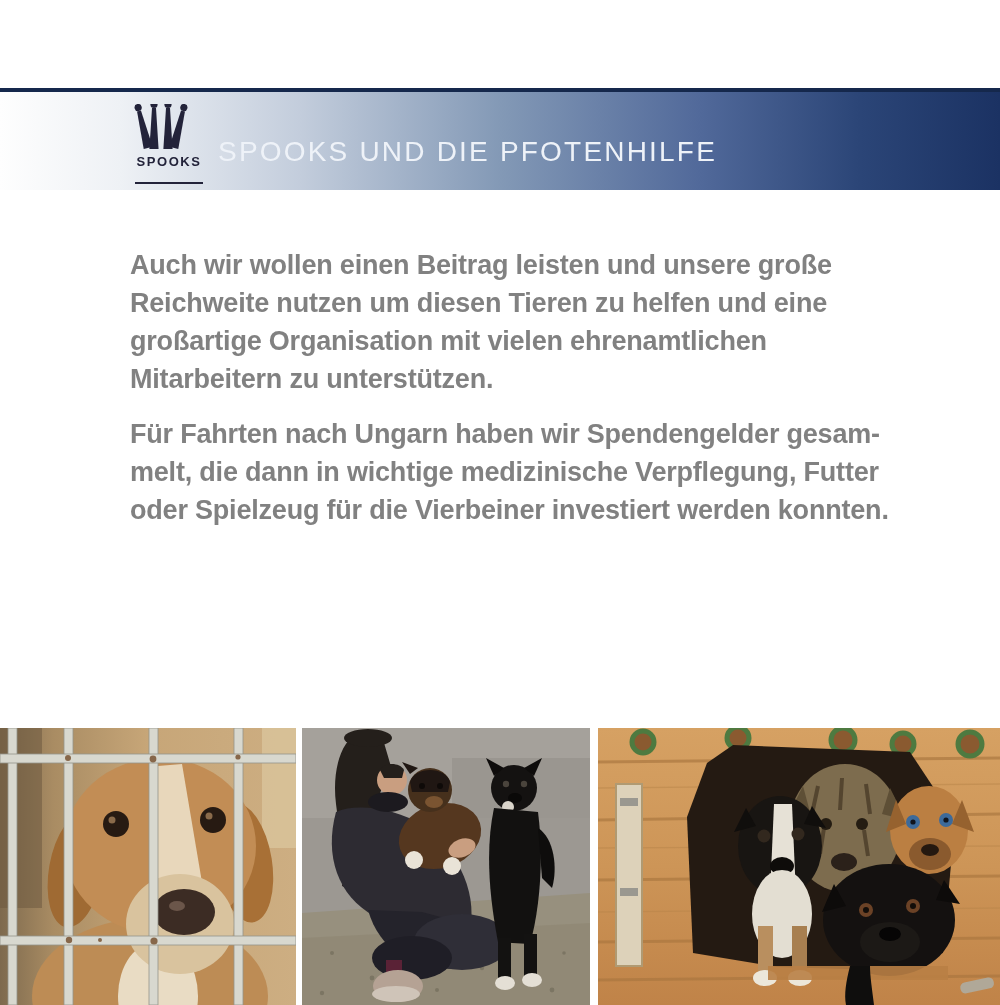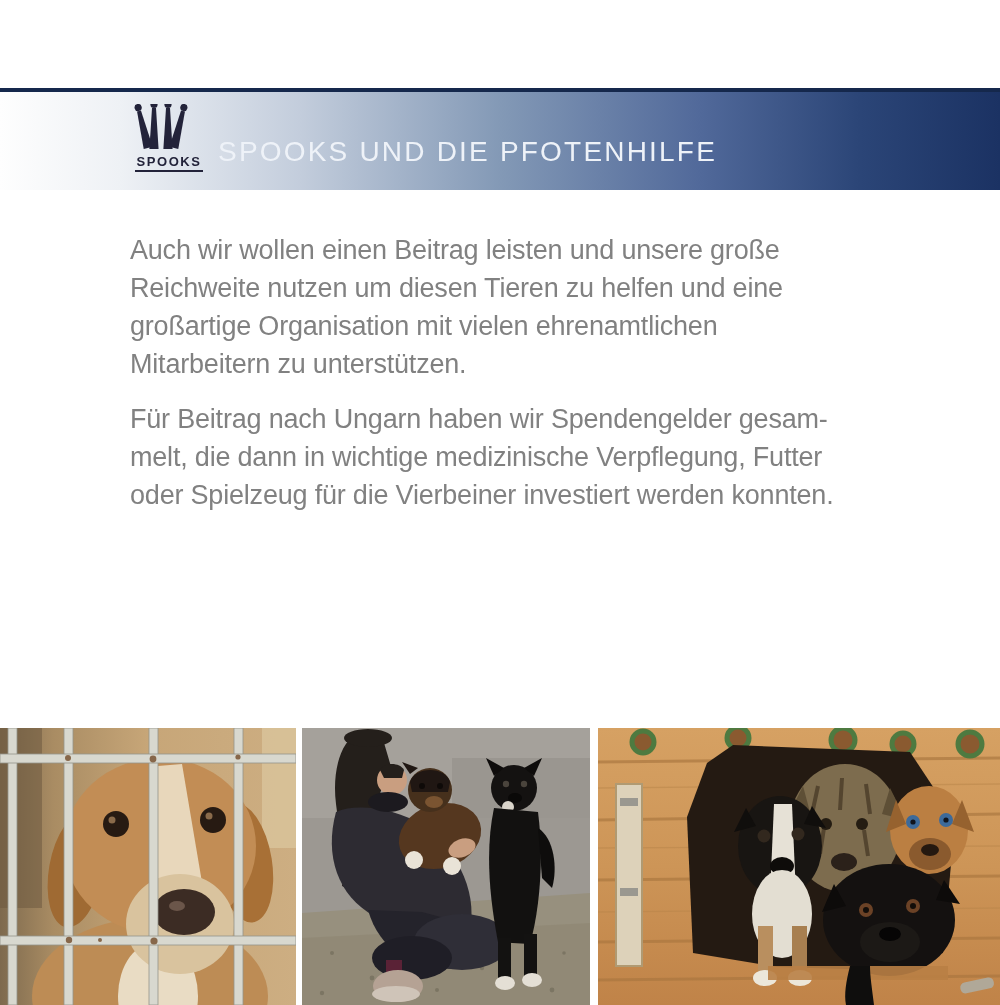--- a/index.html
+++ b/index.html
@@ -30,21 +30,21 @@
     display:flex; flex-direction:column; align-items:center;
   }
   .logo svg { display:block; }
   .logo-word {
     margin-top:1px;
     font-size:13px;
     font-weight:bold;
     letter-spacing:1.6px;
     color:#23233a;
     border-bottom:2.5px solid #23233a;
-    padding:0 1px 2px 1px;
+    padding:0 1px 14px 1px;
     line-height:1;
     margin-left:16px;
   }
   .banner-title {
     position:absolute;
     left:218px; top:0; height:120px;
     display:flex; align-items:center;
     font-size:28px;
     font-weight:300;
     letter-spacing:2.2px;
@@ -53,26 +53,27 @@
   }
 
   
   .article {
     position:absolute;
     left:130px; top:231px;
     width:800px;
   }
   .article p {
     font-size:27px;
-    font-weight:400;
+    font-weight:700;
     line-height:38px;
     letter-spacing:-0.2px;
     color:#818181;
     white-space:pre-line;
     margin-bottom:17px;
+    margin-top:15px;
   }
 
   
   .photo-strip {
     position:absolute;
     left:0; top:728px;
     width:1000px; height:277px;
     display:flex;
   }
   .photo { height:277px; overflow:hidden; }
@@ -111,21 +112,21 @@
     <span class="logo-word">SPOOKS</span>
   </div>
   <h1 class="banner-title">SPOOKS UND DIE PFOTENHILFE</h1>
 </header>
 
 <main class="article">
   <p>Auch wir wollen einen Beitrag leisten und unsere große
 Reichweite nutzen um diesen Tieren zu helfen und eine
 großartige Organisation mit vielen ehrenamtlichen
 Mitarbeitern zu unterstützen.</p>
-  <p>Für Beitrag nach Ungarn haben wir Spendengelder gesam-
+  <p>Für Fahrten nach Ungarn haben wir Spendengelder gesam-
 melt, die dann in wichtige medizinische Verpflegung, Futter
 oder Spielzeug für die Vierbeiner investiert werden konnten.</p>
 </main>
 
 <div class="photo-strip">
 
   <figure class="photo photo-1" aria-label="Tan dog with floppy ears looking through a white wire fence">
     <svg viewBox="0 0 296 277" preserveAspectRatio="none">
       <defs>
         <linearGradient id="p1bg" x1="0" y1="0" x2="1" y2="0">

